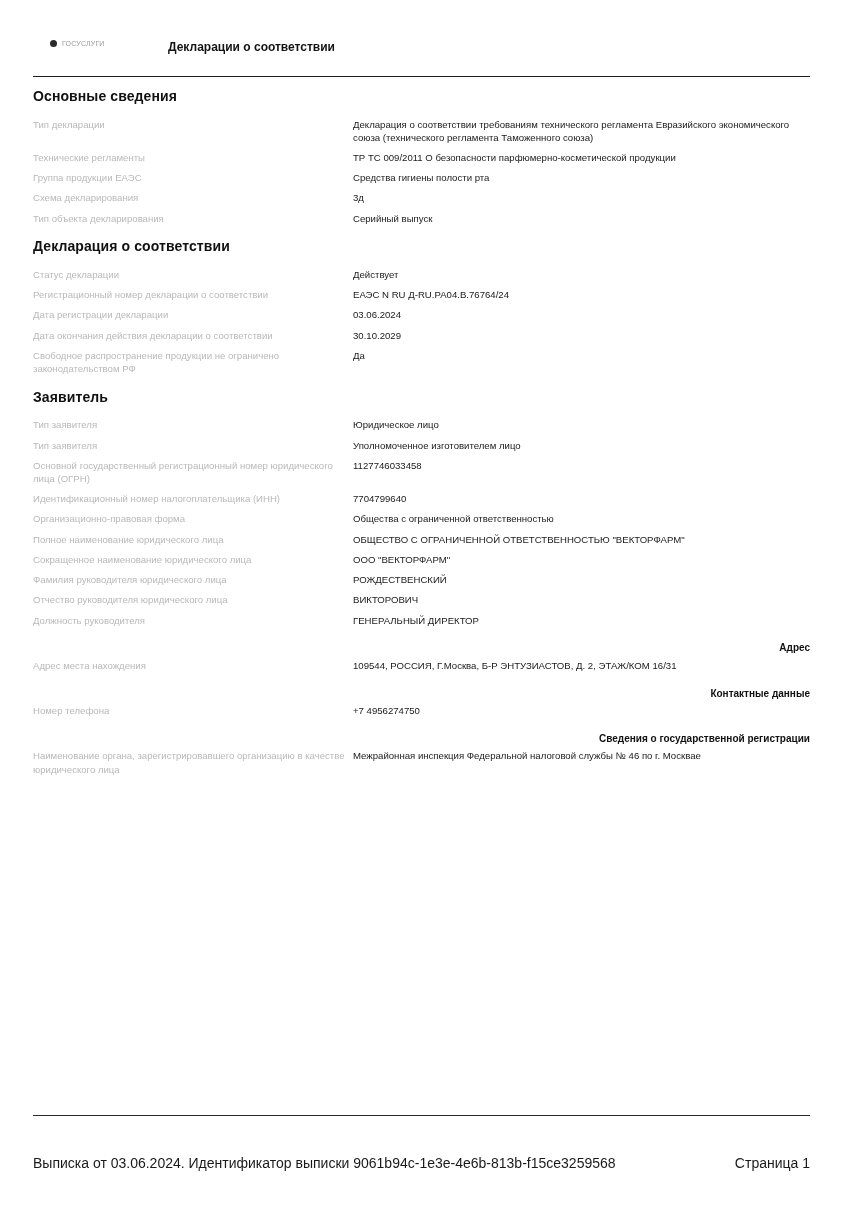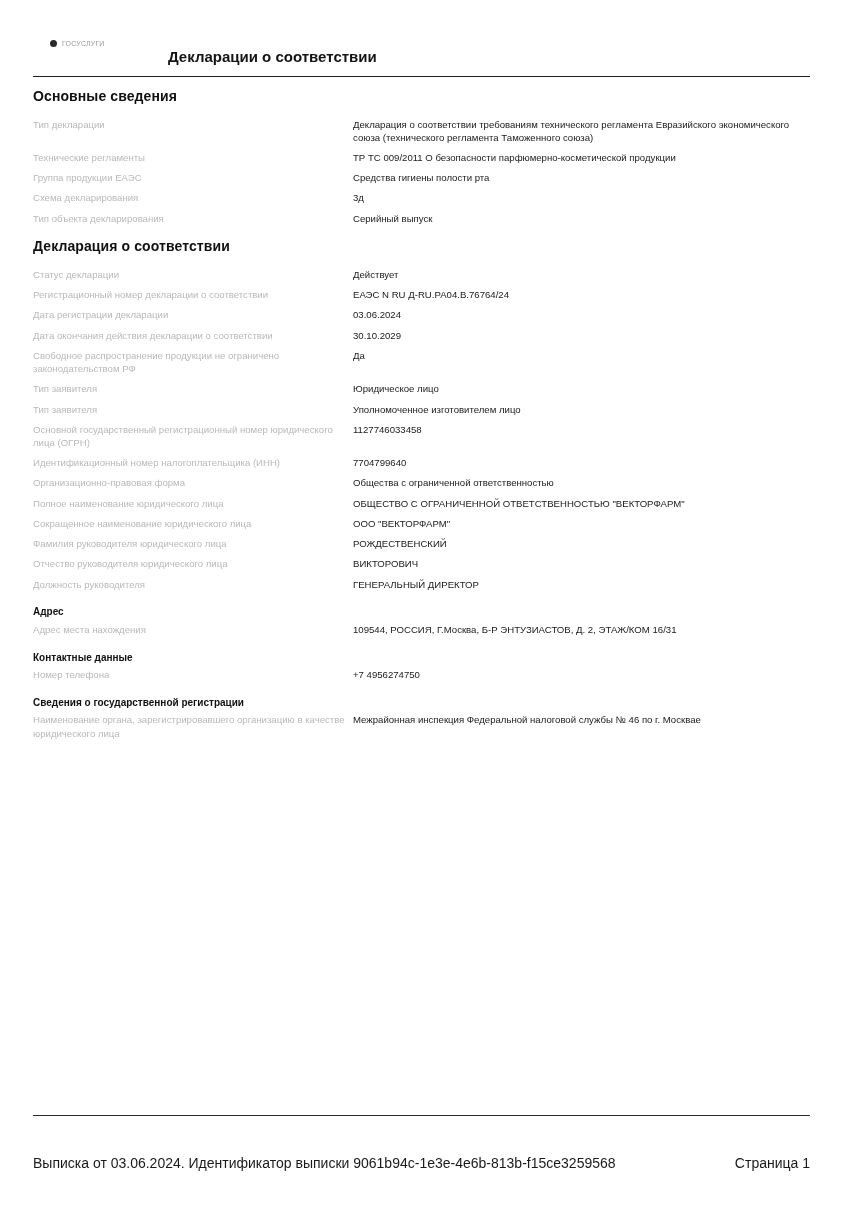--- a/index.html
+++ b/index.html
@@ -40,22 +40,22 @@
     display: inline-block;
   }
   .logo-text {
     font-size: 7px;
     color: #9a9a9a;
     letter-spacing: .2px;
   }
   .header-title {
     position: absolute;
     left: 168px;
-    top: 48px;
-    font-size: 15px;
+    top: 40px;
+    font-size: 12px;
     font-weight: bold;
     color: #141414;
   }
   .rule {
     position: absolute;
     left: 33px;
     right: 33px;
     top: 76px;
     border-top: 1.6px solid #1d1d1d;
   }
@@ -71,20 +71,21 @@
     color: #111;
     margin: 10px 0 10px 0;
     letter-spacing: .1px;
   }
   h2.section.first { margin-top: 6px; }
   .subsection {
     font-size: 10px;
     font-weight: bold;
     color: #111;
     margin: 12px 0 2px 0;
+    text-align: right;
   }
   table.rows {
     width: 100%;
     border-collapse: collapse;
     table-layout: fixed;
   }
   table.rows td {
     vertical-align: top;
     padding: 3.5px 0;
     font-size: 9.6px;
@@ -178,20 +179,21 @@
         <td class="label">Дата окончания действия декларации о соответствии</td>
         <td class="value">30.10.2029</td>
       </tr>
       <tr>
         <td class="label">Свободное распространение продукции не ограничено законодательством РФ</td>
         <td class="value">Да</td>
       </tr>
     </tbody>
       </table>
 
+    <h2 class="section">Заявитель</h2>
     <table class="rows">
       <tbody>
           <tr>
         <td class="label">Тип заявителя</td>
         <td class="value">Юридическое лицо</td>
       </tr>
       <tr>
         <td class="label">Тип заявителя</td>
         <td class="value">Уполномоченное изготовителем лицо</td>
       </tr>

